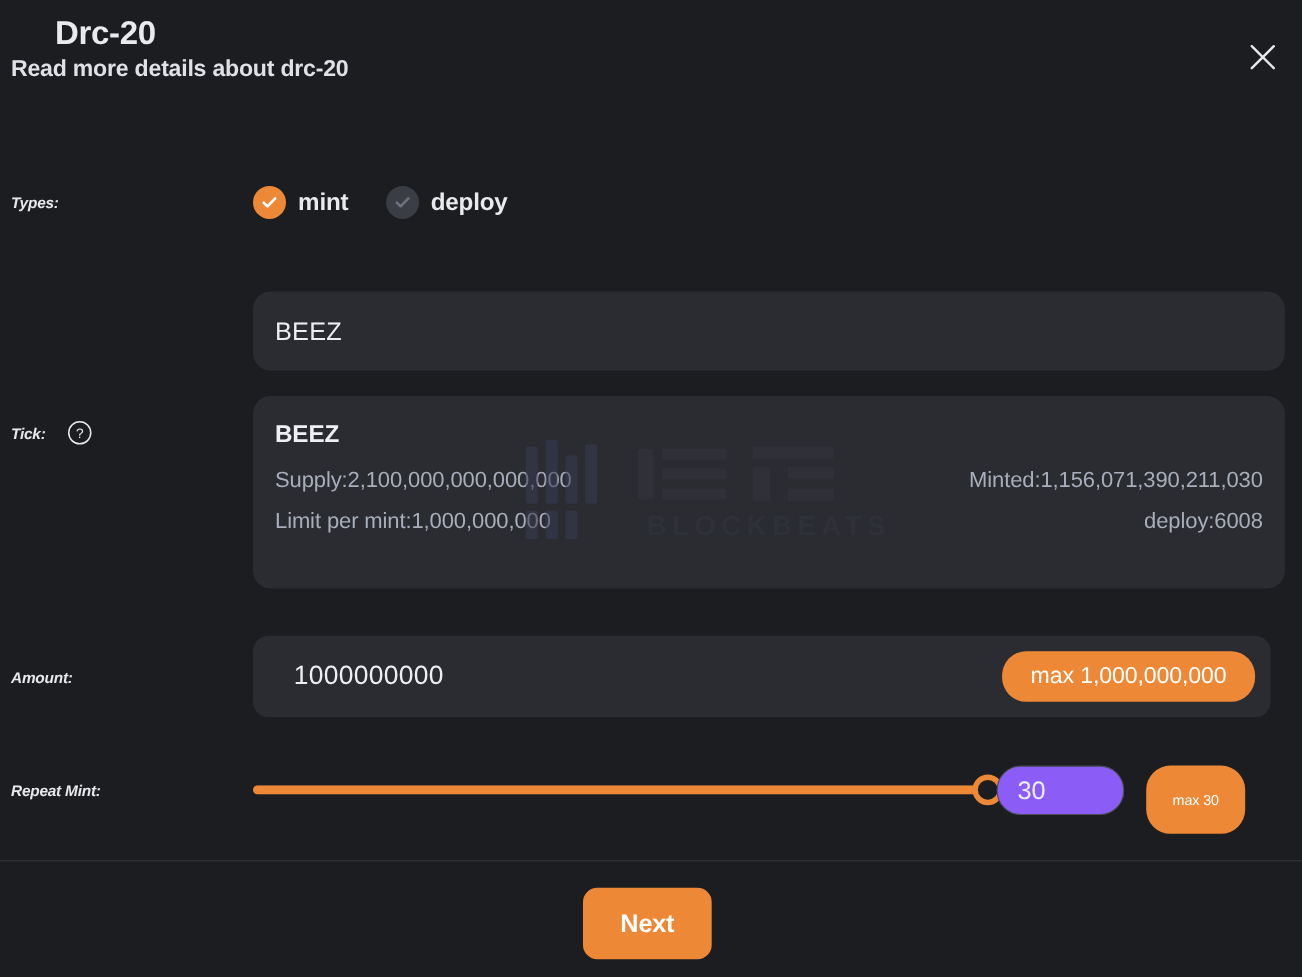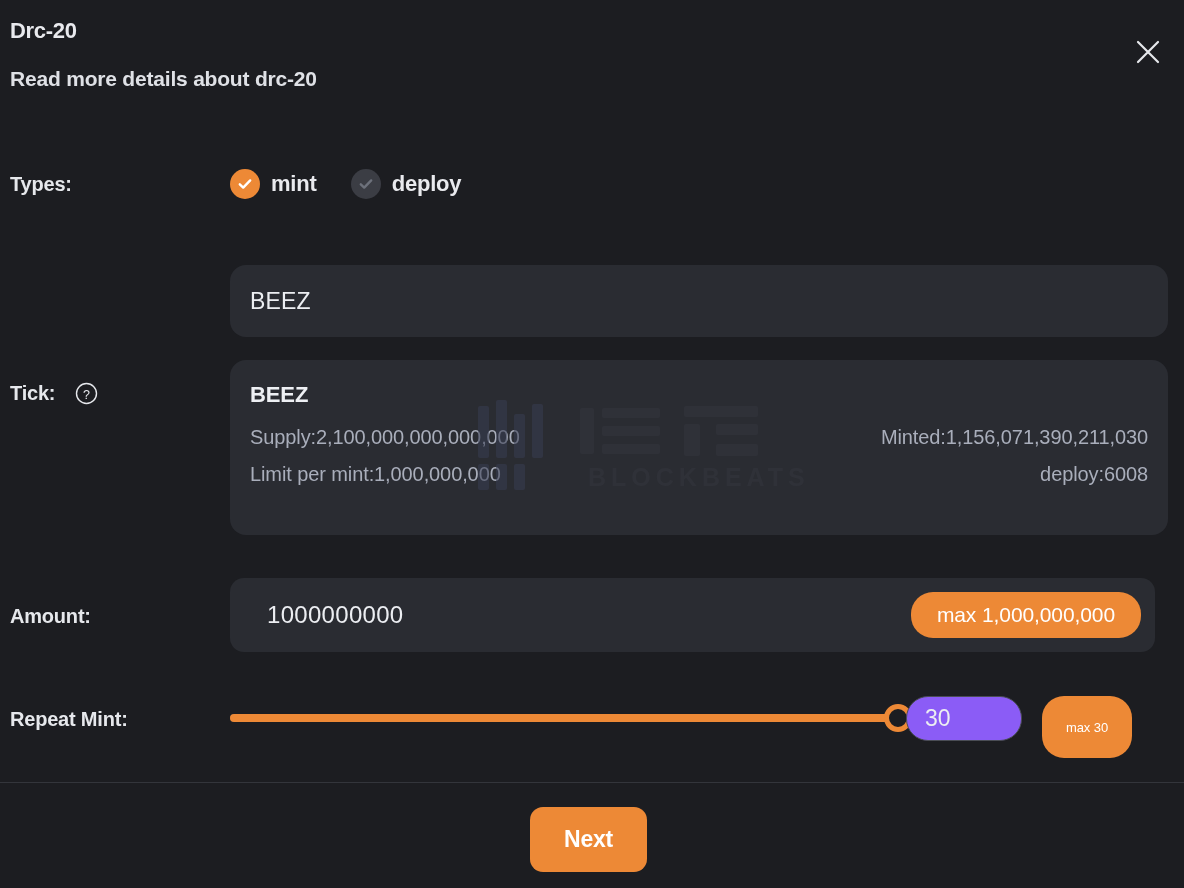--- a/index.html
+++ b/index.html
@@ -8,38 +8,38 @@
     height: 888px;
     background: #1c1d21;
     font-family: "Liberation Sans", sans-serif;
     overflow: hidden;
   }
   body { position: relative; }
 
   
   .header { position: absolute; left: 10px; top: 16px; }
   .header-title {
-    font-size: 22px; font-weight: bold; color: #e9eaee;
-    letter-spacing: -0.3px; line-height: 30px;
+    font-size: 30px; font-weight: bold; color: #e9eaee;
+    letter-spacing: -0.3px; line-height: 30px; margin-left: 40px;
   }
   .header-subtitle {
     font-size: 21px; font-weight: bold; color: #dfe1e6;
-    letter-spacing: -0.2px; line-height: 30px; margin-top: 18px;
+    letter-spacing: -0.2px; line-height: 30px; margin-top: 2px;
   }
   .close-btn {
     position: absolute; right: 14px; top: 30px;
     width: 44px; height: 44px; cursor: pointer;
     display: flex; align-items: center; justify-content: center;
   }
 
   
   .row { position: absolute; display: flex; align-items: center; }
   .row-label {
-    font-size: 20px; font-weight: bold; color: #e6e8ec;
-    letter-spacing: -0.2px; white-space: nowrap;
+    font-size: 14px; font-weight: bold; color: #e6e8ec;
+    letter-spacing: -0.2px; white-space: nowrap; font-style: italic;
   }
 
   
   #types-row { left: 10px; top: 166px; height: 36px; }
   #types-row .row-label { width: 220px; }
   .type-opt { display: flex; align-items: center; cursor: pointer; }
   .type-opt + .type-opt { margin-left: 34px; }
   .type-circle {
     width: 30px; height: 30px; border-radius: 50%;
     display: flex; align-items: center; justify-content: center;

